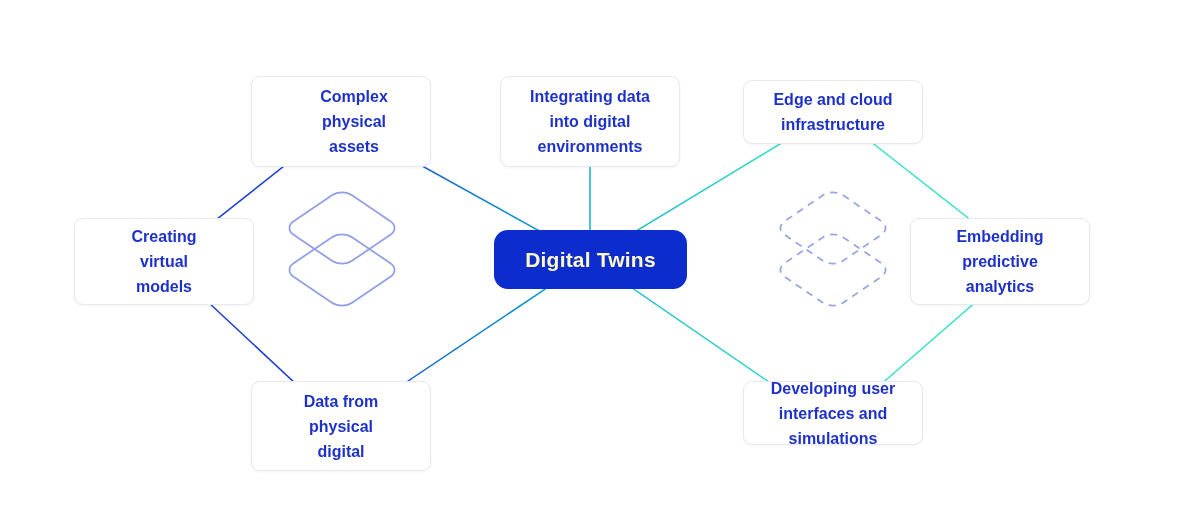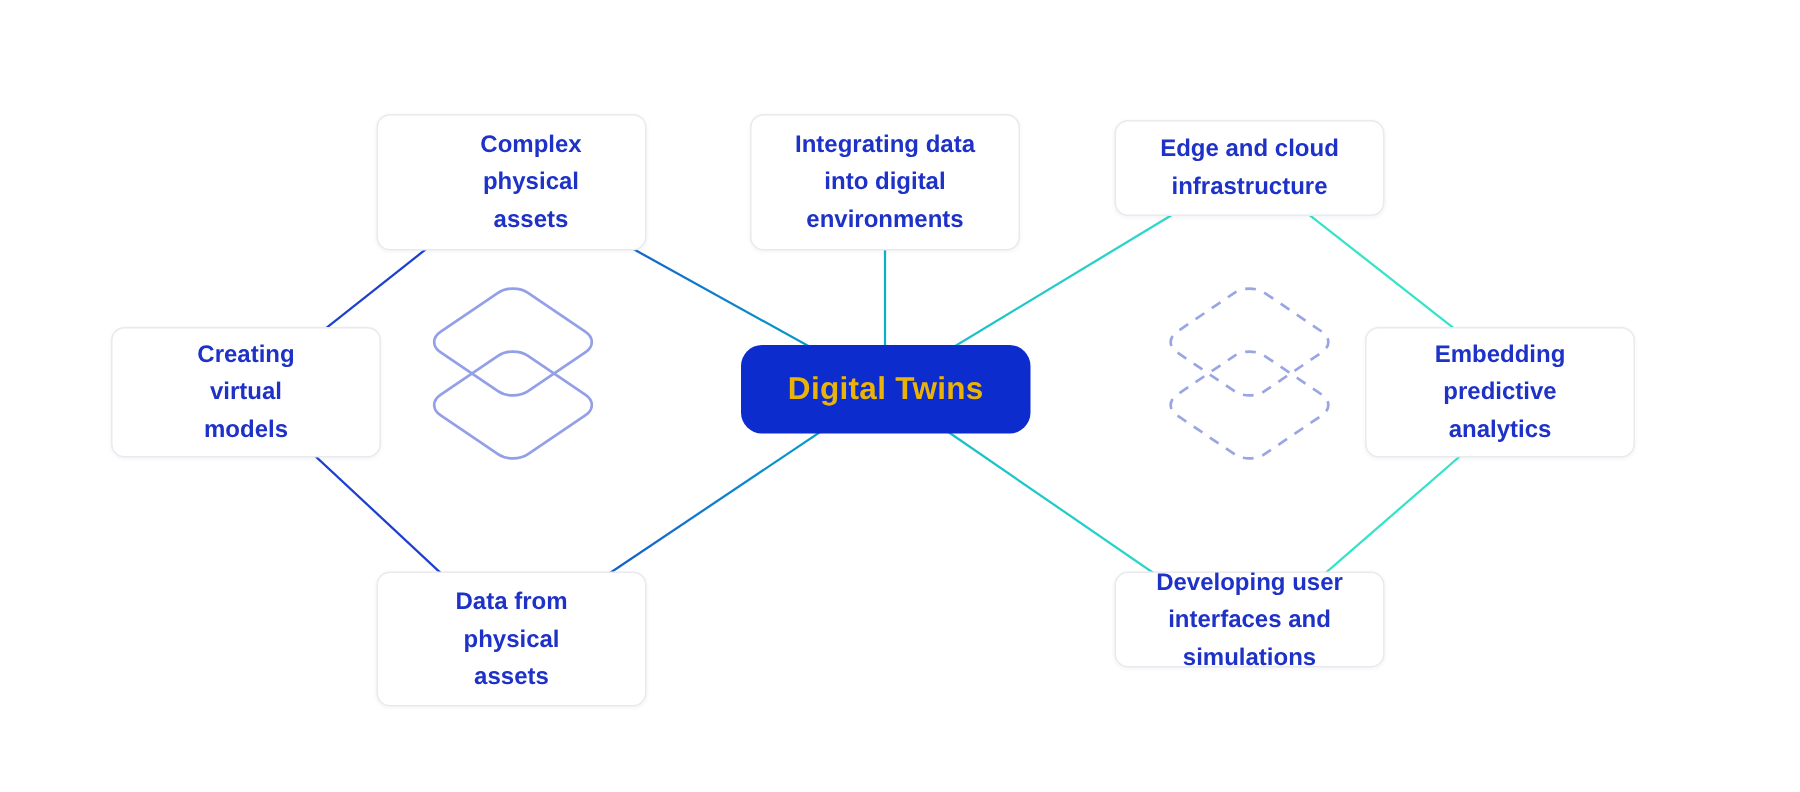--- a/index.html
+++ b/index.html
@@ -42,21 +42,21 @@
     left: 494px; top: 230px;
     width: 193px; height: 59px;
     background: #0d2cce;
     border-radius: 14px;
     display: flex;
     align-items: center;
     justify-content: center;
     box-sizing: border-box;
   }
   .hub-label {
-    color: #eab308;
+    color: #fef9c3;
     font-size: 21px;
     font-weight: 600;
     letter-spacing: 0.2px;
     white-space: nowrap;
   }
   
   .card-complex     { left: 251px;  top: 76px;  width: 180px; height: 91px; padding-left: 38px; }
   .card-integrating { left: 500px;  top: 76px;  width: 180px; height: 91px; }
   .card-edge        { left: 743px;  top: 80px;  width: 180px; height: 64px; }
   .card-creating    { left: 74px;   top: 218px; width: 180px; height: 87px; }
@@ -137,21 +137,21 @@
 
   <div class="card card-embedding">
     <span class="card-label">Embedding
 predictive
 analytics</span>
   </div>
 
   <div class="card card-data">
     <span class="card-label">Data from
 physical
-assets</span>
+digital</span>
   </div>
 
   <div class="card card-developing">
     <span class="card-label">Developing user
 interfaces and
 simulations</span>
   </div>
 
   <div class="hub">
     <span class="hub-label">Digital Twins</span>

